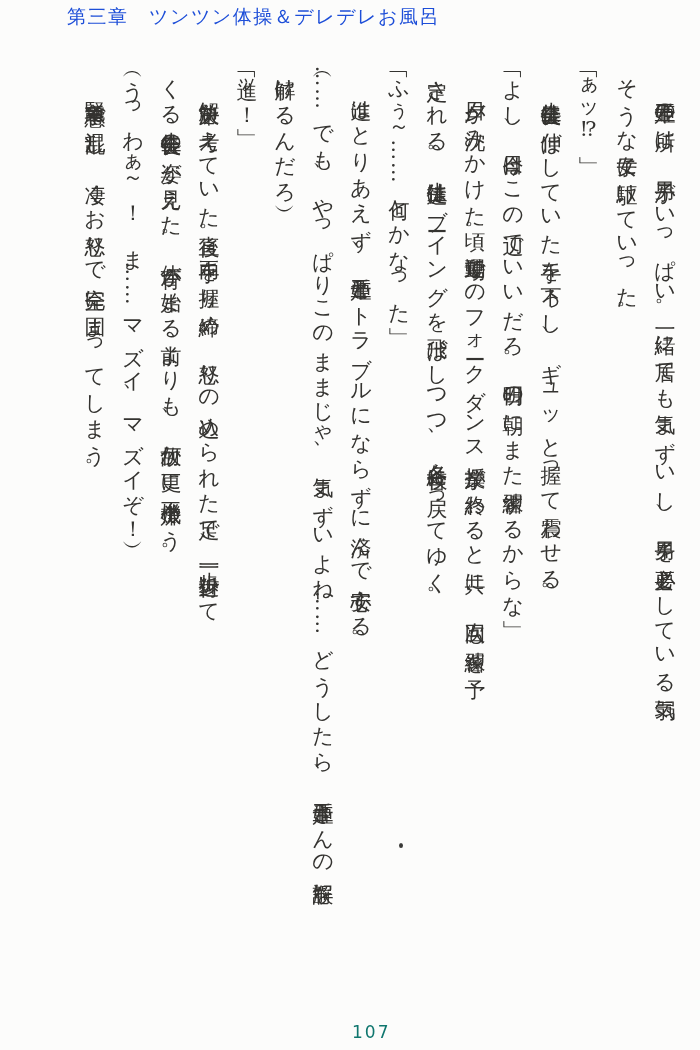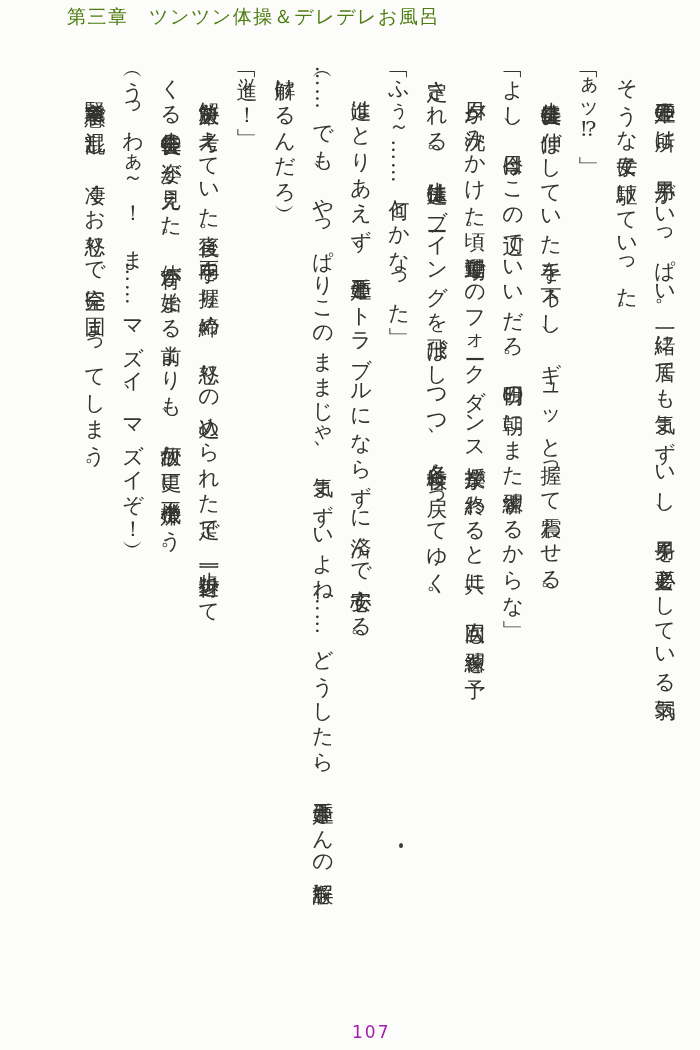--- a/index.html
+++ b/index.html
@@ -11,21 +11,21 @@
     font-family:"DejaVu Serif","Liberation Serif",serif;
     color:#32312f;
     overflow:hidden;
   }
   .header {
     position:absolute;
     top:4px;
     left:67px;
     font-size:19px;
     letter-spacing:1.5px;
-    color:#4d7c0f;
+    color:#1d4ed8;
     white-space:pre;
   }
   .body {
     position:absolute;
     top:64px;
     right:16px;
     height:916px;
     writing-mode:vertical-rl;
     text-orientation:mixed;
     font-size:21px;
@@ -43,21 +43,21 @@
     height:5px;
     background:#3a3a38;
     border-radius:50%;
   }
   .page-number {
     position:absolute;
     left:352px;
     top:1022px;
     font-size:17px;
     letter-spacing:2px;
-    color:#a21caf;
+    color:#0f766e;
     font-family:"DejaVu Sans","Liberation Sans",sans-serif;
   }
 </style>
 </head>
 <body>
 
 <div class="page">
   <div class="header">第三章　ツンツン体操＆デレデレお風呂</div>
 
   <div class="body">

